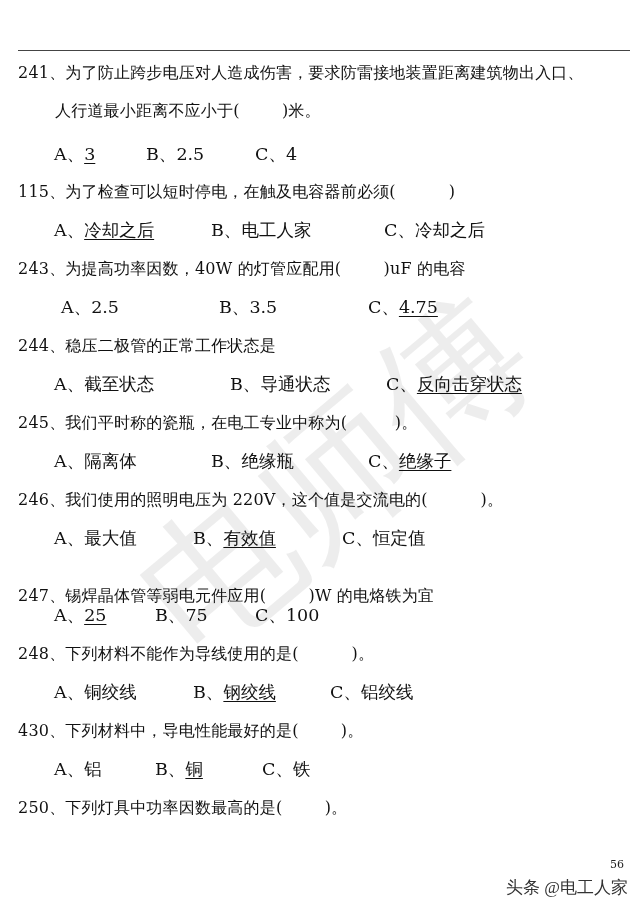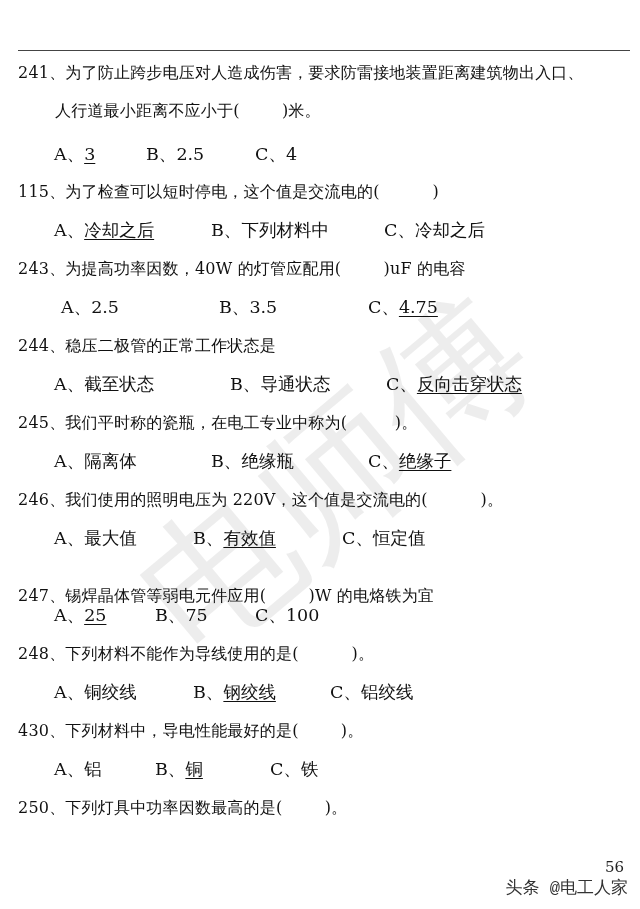--- a/index.html
+++ b/index.html
@@ -8,43 +8,43 @@
     .rule { position: absolute; left: 18px; right: 10px; top: 50px; height: 0;
             border-top: 1.5px solid #444; }
     .line { position: absolute; left: 18px; font-size: 16px; line-height: 22px; white-space: pre; letter-spacing: 0.2px; }
     .opts { position: absolute; left: 54px; font-size: 17.5px; line-height: 22px; white-space: nowrap; }
     .opt { position: absolute; top: 0; white-space: nowrap; }
     .ans { text-decoration: underline; text-underline-offset: 3px; }
     .watermark { position: absolute; left: 170px; top: 290px; width: 330px; height: 370px;
                  pointer-events: none; color: rgba(0,0,0,0.07); font-size: 150px; line-height: 1;
                  transform: rotate(-40deg); transform-origin: center; font-family: "DejaVu Sans", sans-serif;
                  display: flex; align-items: center; justify-content: center; white-space: nowrap; }
-    .page-num { position: absolute; right: 16px; top: 858px; font-size: 15px; color: #222; }
+    .page-num { position: absolute; right: 16px; top: 858px; font-size: 11px; color: #222; }
     .brand { position: absolute; right: 12px; top: 876px; font-size: 17px; color: #333;
-             font-family: Liberation Mono, monospace; }
+             font-family: Liberation Serif, serif; }
   </style>
 </head>
 <body>
 
 <div class="rule"></div>
 
 <div class="watermark">电师傅</div>
 
 <div class="line" style="top:62px"><span>241、</span><span>为了防止跨步电压对人造成伤害，要求防雷接地装置距离建筑物出入口、</span></div>
 <div class="line" style="top:100px;left:55px">人行道最小距离不应小于(        )米。</div>
 <div class="opts" style="top:143px">
   <span class="opt" style="left:0"><span>A、</span><span class="ans">3</span></span>
   <span class="opt" style="left:92px"><span>B、</span><span>2.5</span></span>
   <span class="opt" style="left:201px"><span>C、</span><span>4</span></span>
 </div>
 
-<div class="line" style="top:181px"><span>115、</span><span>为了检查可以短时停电，这个值是交流电的(          )</span></div>
+<div class="line" style="top:181px"><span>115、</span><span>为了检查可以短时停电，在触及电容器前必须(          )</span></div>
 <div class="opts" style="top:219px">
   <span class="opt" style="left:0"><span>A、</span><span class="ans">冷却之后</span></span>
-  <span class="opt" style="left:157px"><span>B、</span><span>下列材料中</span></span>
+  <span class="opt" style="left:157px"><span>B、</span><span>电工人家</span></span>
   <span class="opt" style="left:330px"><span>C、</span><span>冷却之后</span></span>
 </div>
 
 <div class="line" style="top:258px"><span>243、</span><span>为提高功率因数，40W 的灯管应配用(        )uF 的电容</span></div>
 <div class="opts" style="top:296px">
   <span class="opt" style="left:7px"><span>A、</span><span>2.5</span></span>
   <span class="opt" style="left:165px"><span>B、</span><span>3.5</span></span>
   <span class="opt" style="left:314px"><span>C、</span><span class="ans">4.75</span></span>
 </div>
 
@@ -80,19 +80,19 @@
 <div class="opts" style="top:681px">
   <span class="opt" style="left:0"><span>A、</span><span>铜绞线</span></span>
   <span class="opt" style="left:139px"><span>B、</span><span class="ans">钢绞线</span></span>
   <span class="opt" style="left:276px"><span>C、</span><span>铝绞线</span></span>
 </div>
 
 <div class="line" style="top:720px"><span>430、</span><span>下列材料中，导电性能最好的是(        )。</span></div>
 <div class="opts" style="top:758px">
   <span class="opt" style="left:0"><span>A、</span><span>铝</span></span>
   <span class="opt" style="left:101px"><span>B、</span><span class="ans">铜</span></span>
-  <span class="opt" style="left:216px"><span>C、</span><span>铁</span></span>
+  <span class="opt" style="left:208px"><span>C、</span><span>铁</span></span>
 </div>
 
 <div class="line" style="top:797px"><span>250、</span><span>下列灯具中功率因数最高的是(        )。</span></div>
 
 <div class="page-num">56</div>
 <div class="brand">头条 @电工人家</div>
 
 </body></html>

